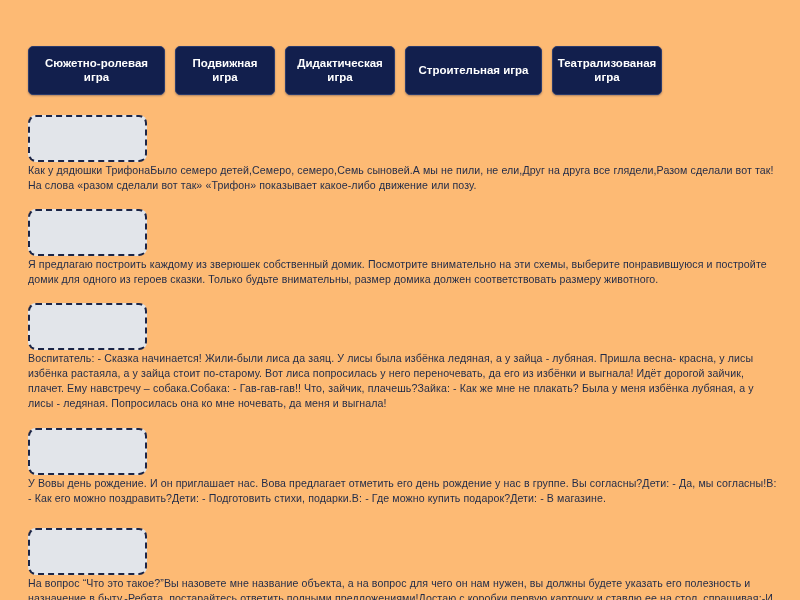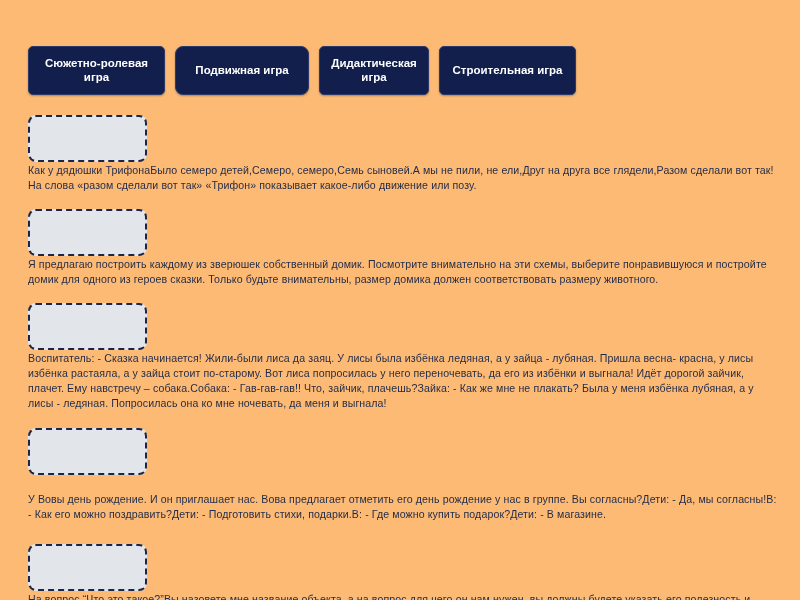--- a/index.html
+++ b/index.html
@@ -46,21 +46,21 @@
     padding: 9px 6px;
     min-height: 46px;
     display: flex;
     align-items: center;
     justify-content: center;
     cursor: pointer;
     user-select: none;
     flex: 0 0 auto;
   }
   .tile:nth-child(1) { width: 137px; }
-  .tile:nth-child(2) { width: 134px; border-radius: 8px; }
+  .tile:nth-child(2) { width: 100px; }
   .tile:nth-child(3) { width: 110px; }
   .tile:nth-child(4) { width: 137px; }
   .tile:nth-child(5) { width: 110px; }
   .tile:nth-child(6) { width: 127px; }
 
   
   .rows {
     position: absolute;
     top: 115px;
     left: 0;
@@ -88,41 +88,44 @@
     font-size: 10.6px;
     line-height: 1.42;
     padding-top: 1px;
     letter-spacing: 0.01em;
   }
 
   
   .q-row.r1 { margin-bottom: 16px; }
   .q-row.r2 { margin-bottom: 16px; }
   .q-row.r3 { margin-bottom: 17px; }
-  .q-row.r4 { margin-bottom: 22px; gap: 16px; }
+  .q-row.r4 { margin-bottom: 22px; }
   .q-row.r5 { margin-bottom: 22px; }
   .q-row.r6 { margin-bottom: 0; }
 </style>
 </head>
 <body>
 
 <div class="page">
 
   <div class="tiles-row">
     <div class="tile">
       <span>Сюжетно-ролевая игра</span>
     </div>
     <div class="tile">
       <span>Подвижная игра</span>
     </div>
     <div class="tile">
       <span>Дидактическая игра</span>
     </div>
     <div class="tile">
       <span>Строительная игра</span>
+    </div>
+    <div class="tile">
+      <span>Театрализованая игра</span>
     </div>
   </div>
 
   <div class="rows">
 
     <div class="q-row r1">
       <div class="dropzone"></div>
       <div class="q-text">Как у дядюшки ТрифонаБыло семеро детей,Семеро, семеро,Семь сыновей.А мы не пили, не ели,Друг на друга все глядели,Разом сделали вот так! На слова «разом сделали вот так» «Трифон» показывает какое-либо движение или позу.</div>
     </div>
 

